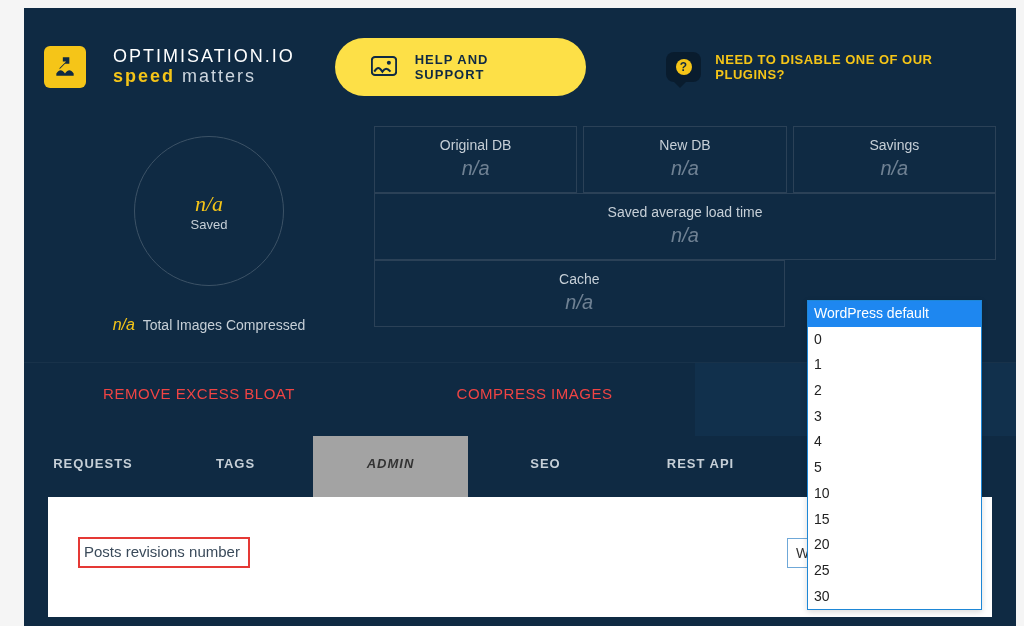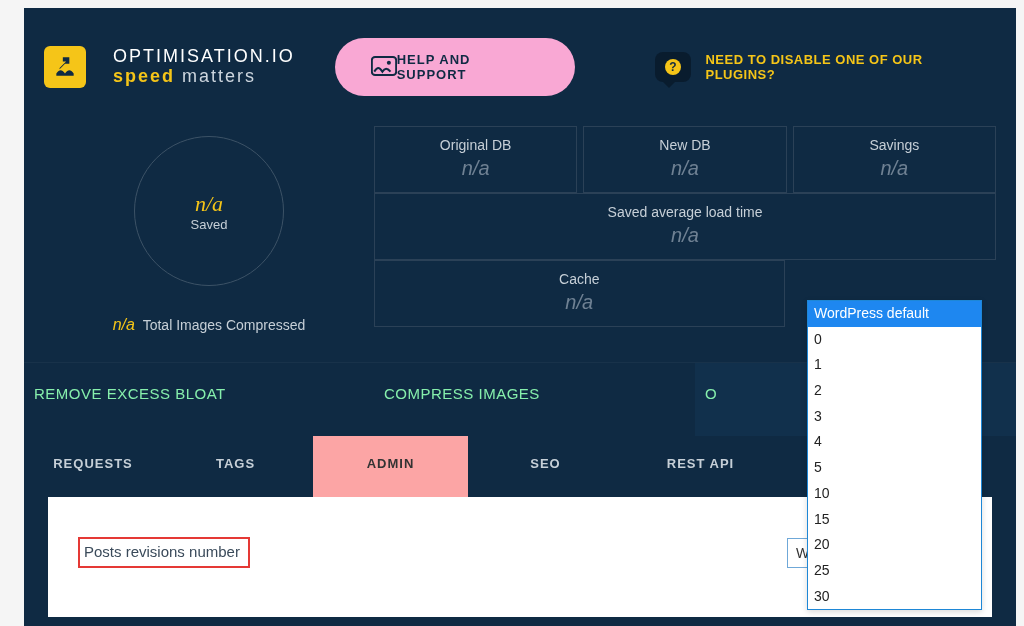--- a/index.html
+++ b/index.html
@@ -37,24 +37,24 @@
     display: flex; align-items: center; justify-content: center;
     position: relative;
   }
   .logo-sq svg { width: 26px; height: 26px; }
   .logo-text { color: #fff; line-height: 1.1; }
   .logo-text .l1 { font-size: 18px; letter-spacing: 2px; font-weight: 500; }
   .logo-text .l2 { font-size: 18px; letter-spacing: 2px; font-weight: 300; color:#cdd6df;}
   .logo-text .l2 b { color: #f5c518; font-weight: 600; }
 
   .help-btn {
-    background: #f9a8d4;
+    background: #fde047;
     border-radius: 999px;
     padding: 14px 36px;
-    display: flex; align-items: center; 
+    display: flex; align-items: center; gap: 18px;
     color: #0f2a43;
     font-weight: 600;
     font-size: 13px;
     letter-spacing: 1px;
     cursor: pointer;
   }
   .help-btn svg { width: 26px; height: 22px; }
 
   .disable-link {
     display: flex; align-items: center; gap: 14px;
@@ -107,22 +107,22 @@
   .stat-card .lbl { color:#c6cfd7; font-size:14px; margin-bottom:4px;}
   .stat-card .val { color:#6f8193; font-style: italic; font-size:20px; }
 
   
   .action-row {
     display:flex;
     margin-top: 28px;
     border-top: 1px solid rgba(255,255,255,0.04);
   }
   .action-cell {
-    flex:1; text-align:left;
-    color:#86efac; font-weight:500; font-size:15px;
+    flex:1; text-align:center;
+    color:#ef4444; font-weight:500; font-size:15px;
     padding: 22px 10px 34px;
     cursor:pointer;
     letter-spacing:0.5px;
   }
   .action-cell.first { flex: 0 0 350px; }
   .action-cell.last { background: #11304c; }
 
   
   .tabs-row {
     display:flex;
@@ -132,21 +132,21 @@
   .tab {
     padding: 20px 14px 26px;
     color:#c6cfd7;
     font-size:13px; font-weight:600;
     letter-spacing:1px;
     width: 155px;
     text-align:center;
     cursor:pointer;
   }
   .tab.req { width:130px; }
-  .tab.active { background:#fca5a5; color:#333; }
+  .tab.active { background:#a3a3a3; color:#333;font-style:italic; }
 
   
   .content-area {
     background:#fff;
     margin: 0 24px;
     padding: 40px 30px 20px;
     min-height: 120px;
     position:relative;
   }
   .setting-row {

